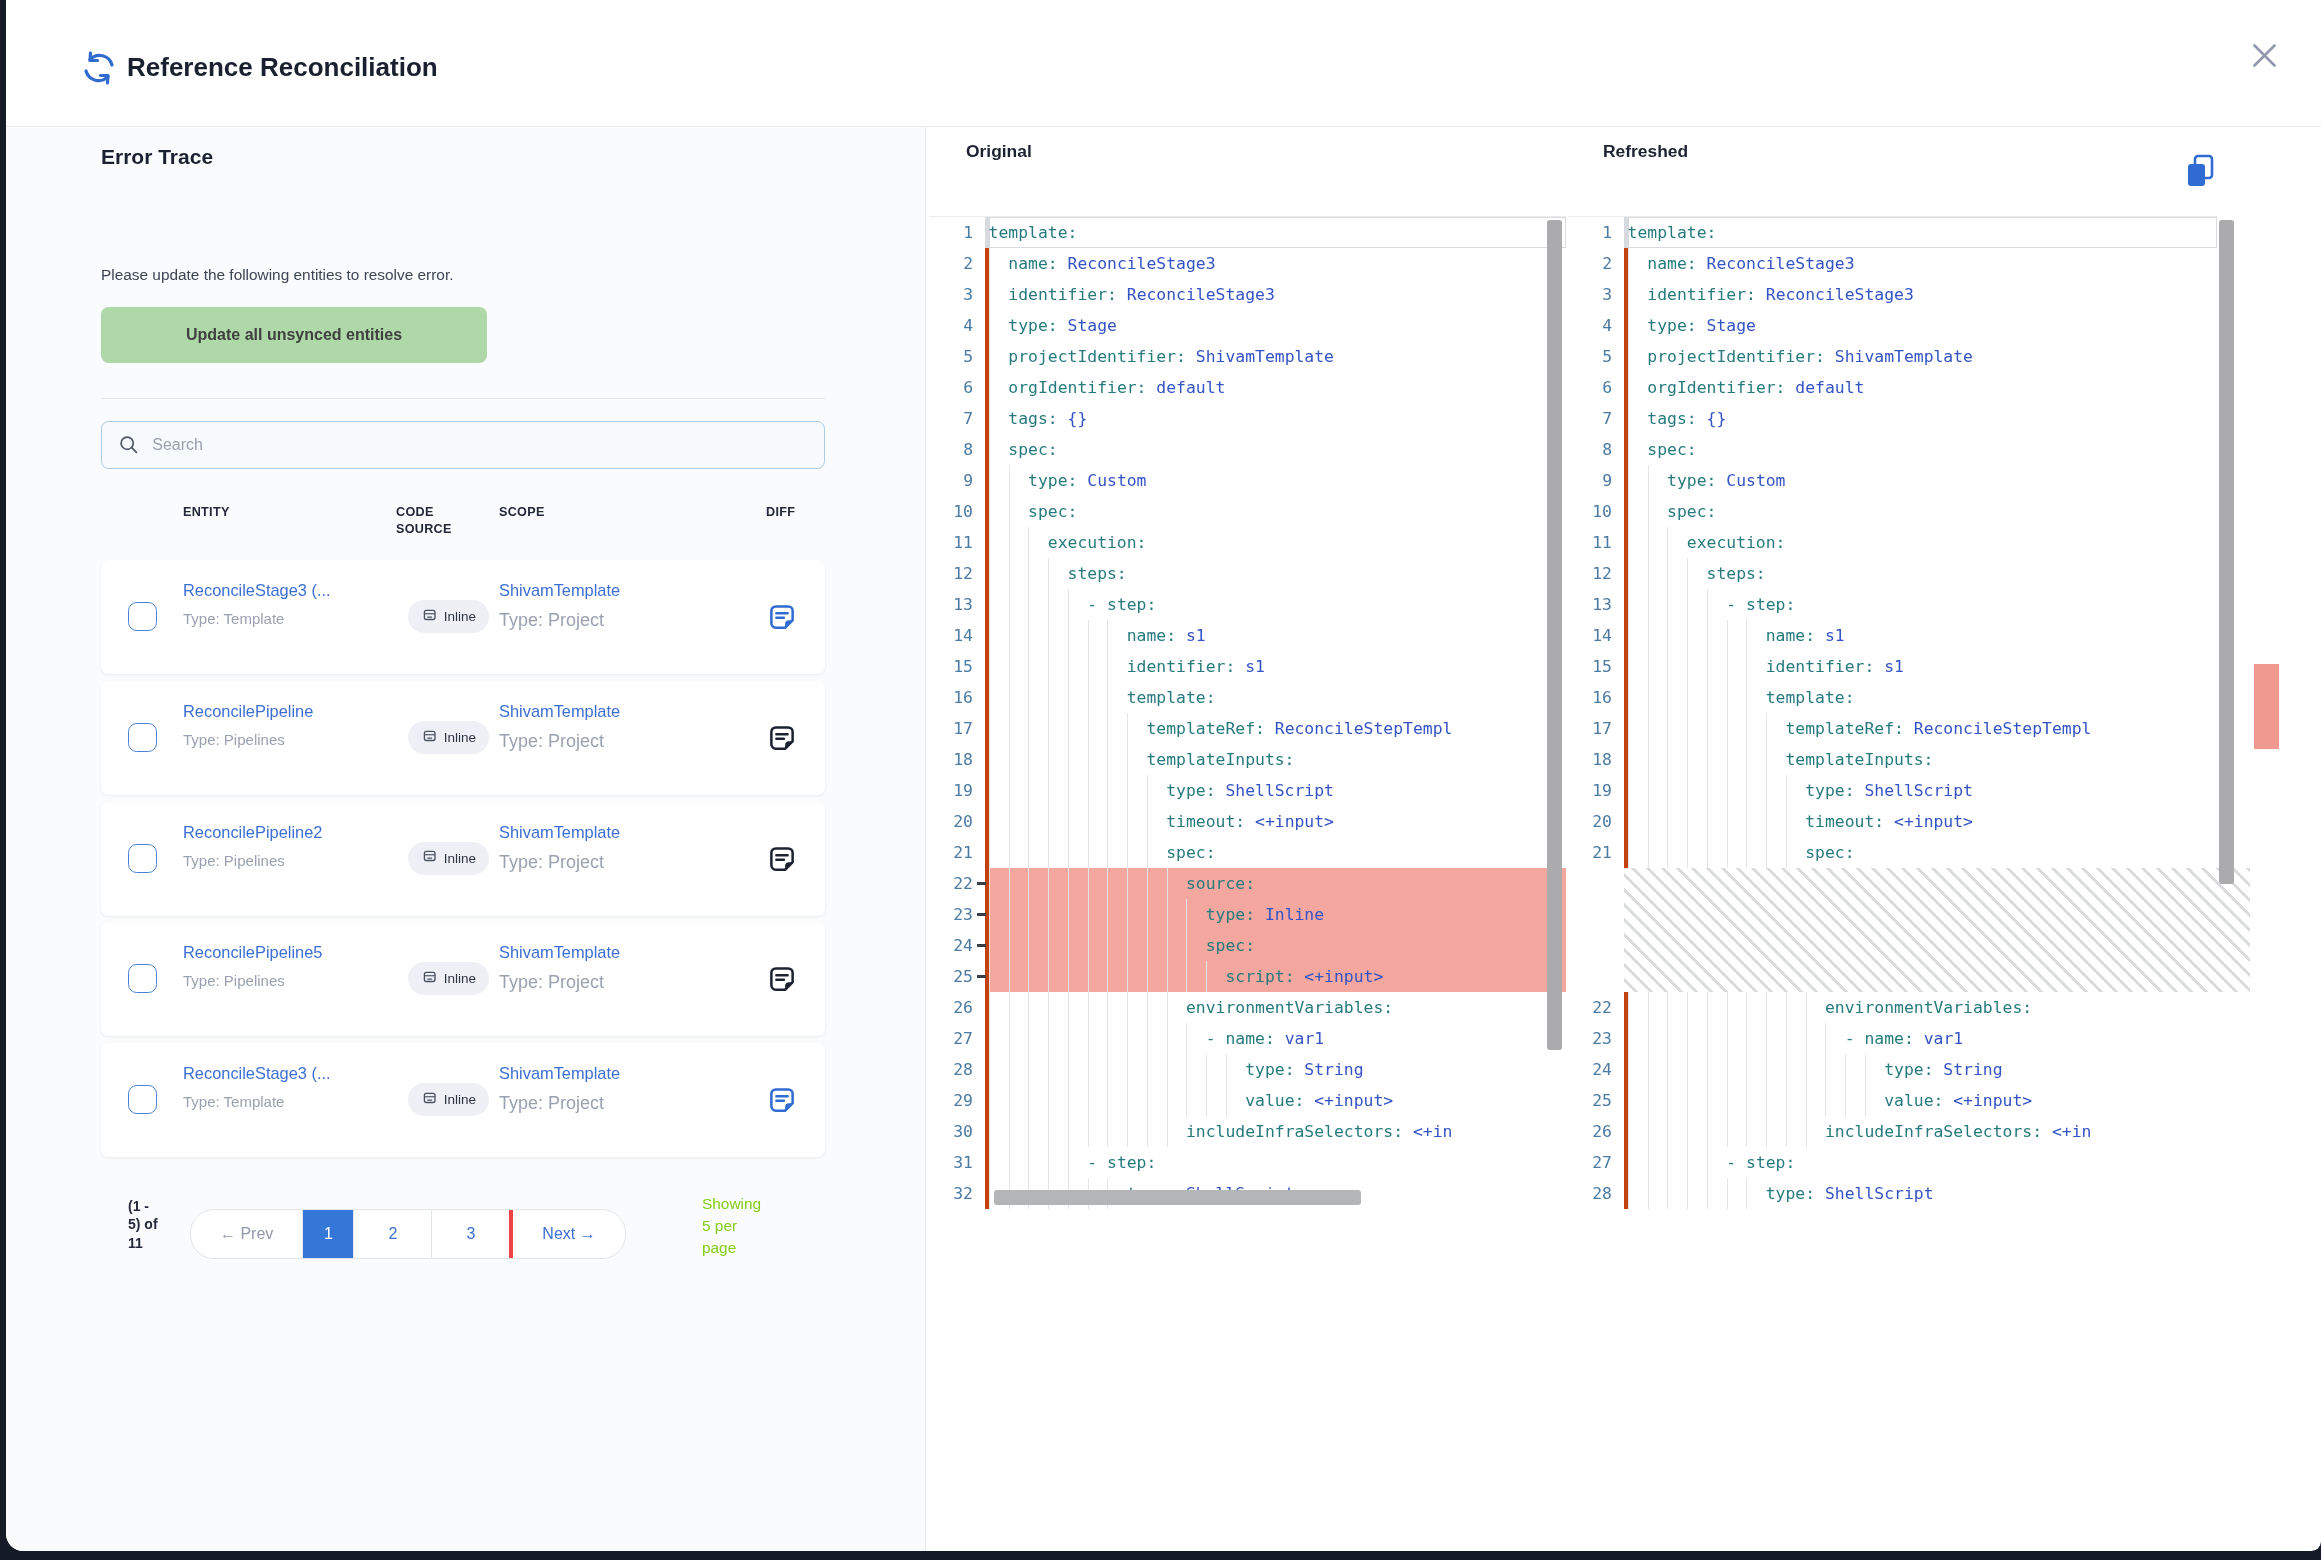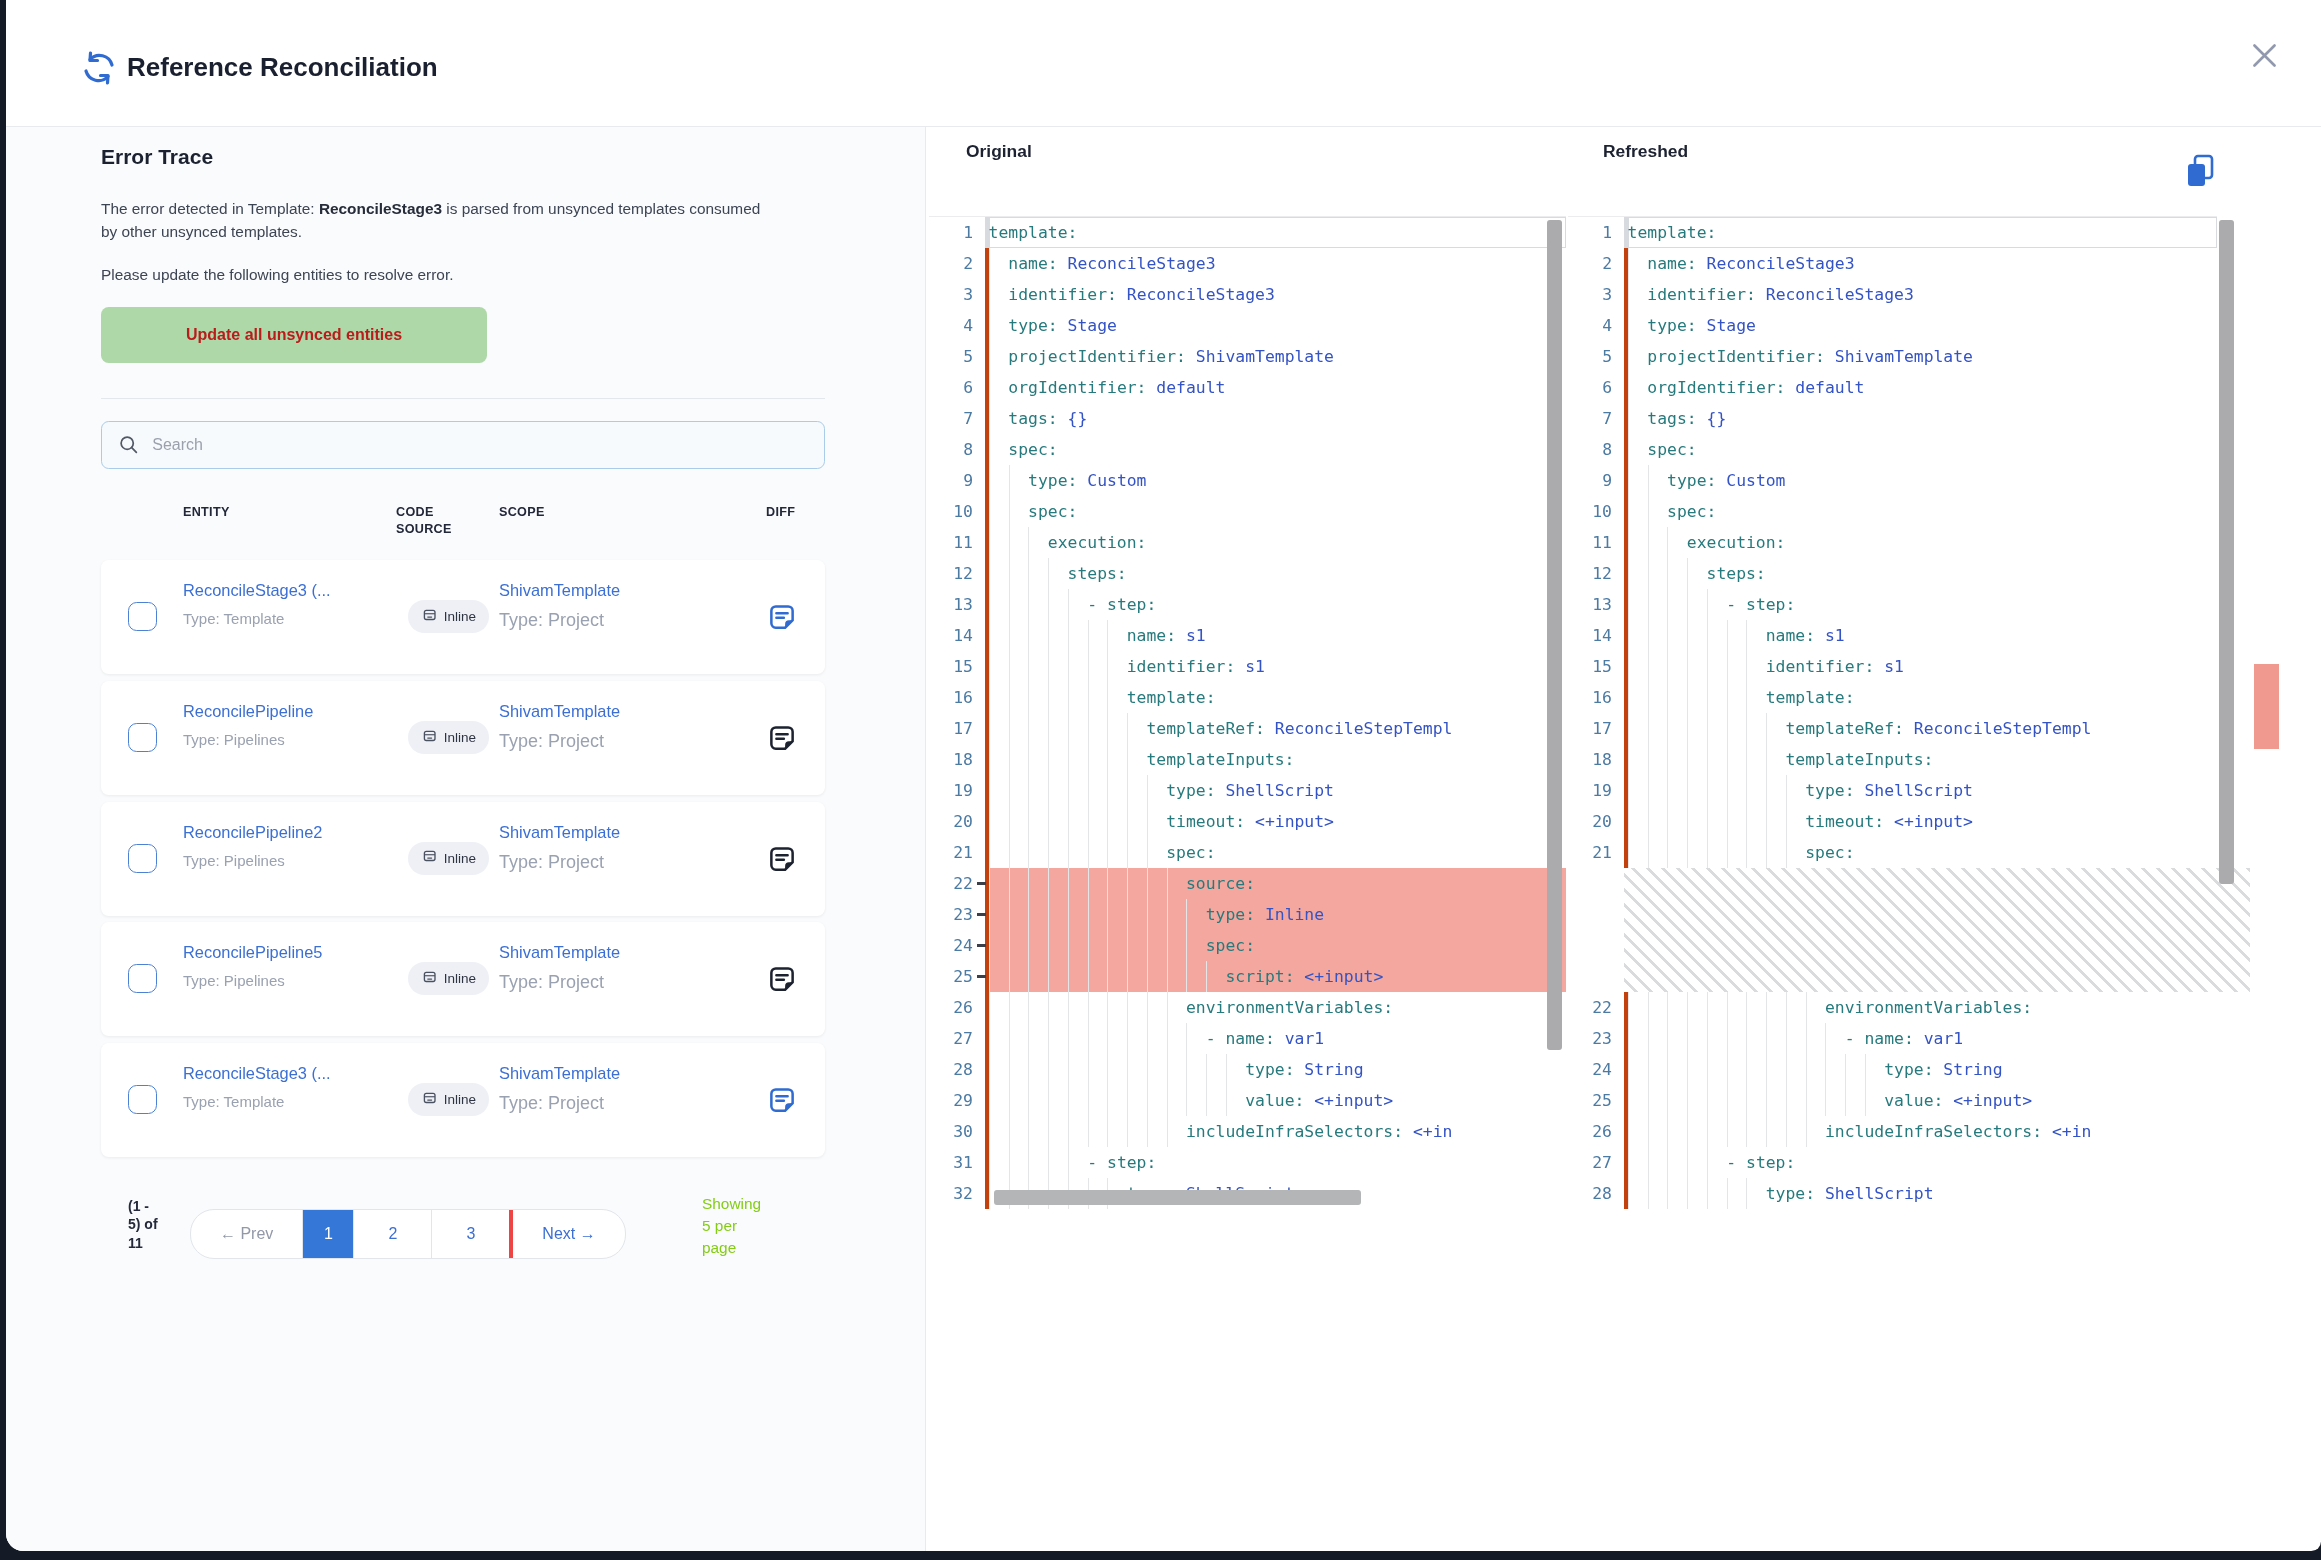--- a/index.html
+++ b/index.html
@@ -15,21 +15,21 @@
 
   .title{position:absolute;left:127px;top:52px;font-size:26px;font-weight:bold;color:#1a2030;}
   .sync-ic{position:absolute;left:81px;top:50px;width:36px;height:36px;}
   .close-ic{position:absolute;left:2250px;top:41px;width:29px;height:29px;cursor:pointer;}
 
   .et-head{position:absolute;left:101px;top:145px;font-size:21px;font-weight:bold;color:#1b2130;}
   .et-p1{position:absolute;left:101px;top:197px;width:676px;font-size:15.4px;line-height:23px;color:#3d4454;}
   .et-p1 b{color:#262c3a;}
   .et-p2{position:absolute;left:101px;top:263px;width:676px;font-size:15.4px;line-height:23px;color:#3d4454;}
   .upd-btn{position:absolute;left:101px;top:307px;width:386px;height:56px;background:#aed8a8;
-           border:none;border-radius:7.7px;color:#b91c1c;font-weight:bold;font-size:16px;
+           border:none;border-radius:7.7px;color:#404040;font-weight:bold;font-size:16px;
            font-family:"Liberation Sans",sans-serif;}
   .hrule{position:absolute;left:101px;top:398px;width:724px;height:1px;background:#e4e7eb;}
 
   .search-box{position:absolute;left:101px;top:421px;width:724px;height:48px;box-sizing:border-box;
               border:1.4px solid #a9cce9;border-radius:7.7px;background:#f7fafd;display:flex;align-items:center;}
   .search-box svg{margin-left:17.4px;flex:none;}
   .search-box input{flex:1;border:none;outline:none;background:transparent;margin-left:11.6px;
                     font-size:16px;color:#333a49;font-family:"Liberation Sans",sans-serif;}
   .search-box input::placeholder{color:#9aa1ad;}
 
@@ -103,21 +103,20 @@
     <polyline points="9.5,3 9,10.5 16.5,10.5" fill="none" stroke="#2f6bd0" stroke-width="3.2" stroke-linecap="round" stroke-linejoin="round"></polyline>
     <path d="M5 21 A13 13 0 0 0 27 26.5" stroke="#2f6bd0" stroke-width="3.2" stroke-linecap="round"></path>
     <polyline points="26.5,33 27,25.5 19.5,25.5" fill="none" stroke="#2f6bd0" stroke-width="3.2" stroke-linecap="round" stroke-linejoin="round"></polyline>
   </svg>
   <div class="title">Reference Reconciliation</div>
   <svg class="close-ic" viewBox="0 0 26 26" fill="none">
     <path d="M4 4 L22 22 M22 4 L4 22" stroke="#9298ad" stroke-width="2.4" stroke-linecap="round"></path>
   </svg>
 
   <div class="et-head">Error Trace</div>
-  <div class="et-p1"><span>The error detected in Template: </span><b>ReconcileStage3</b><span> is parsed from unsynced templates consumed by other unsynced templates.</span></div>
   <div class="et-p2">Please update the following entities to resolve error.</div>
   <button class="upd-btn">Update all unsynced entities</button>
   <div class="hrule"></div>
 
   <div class="search-box">
     <svg width="19.3" height="19.3" viewBox="0 0 20 20" fill="none">
       <circle cx="8.5" cy="8.5" r="6.3" stroke="#515866" stroke-width="1.8"></circle>
       <path d="M13.2 13.2 L18 18" stroke="#515866" stroke-width="1.8" stroke-linecap="round"></path>
     </svg>
     <input value="" placeholder="Search" style="">

